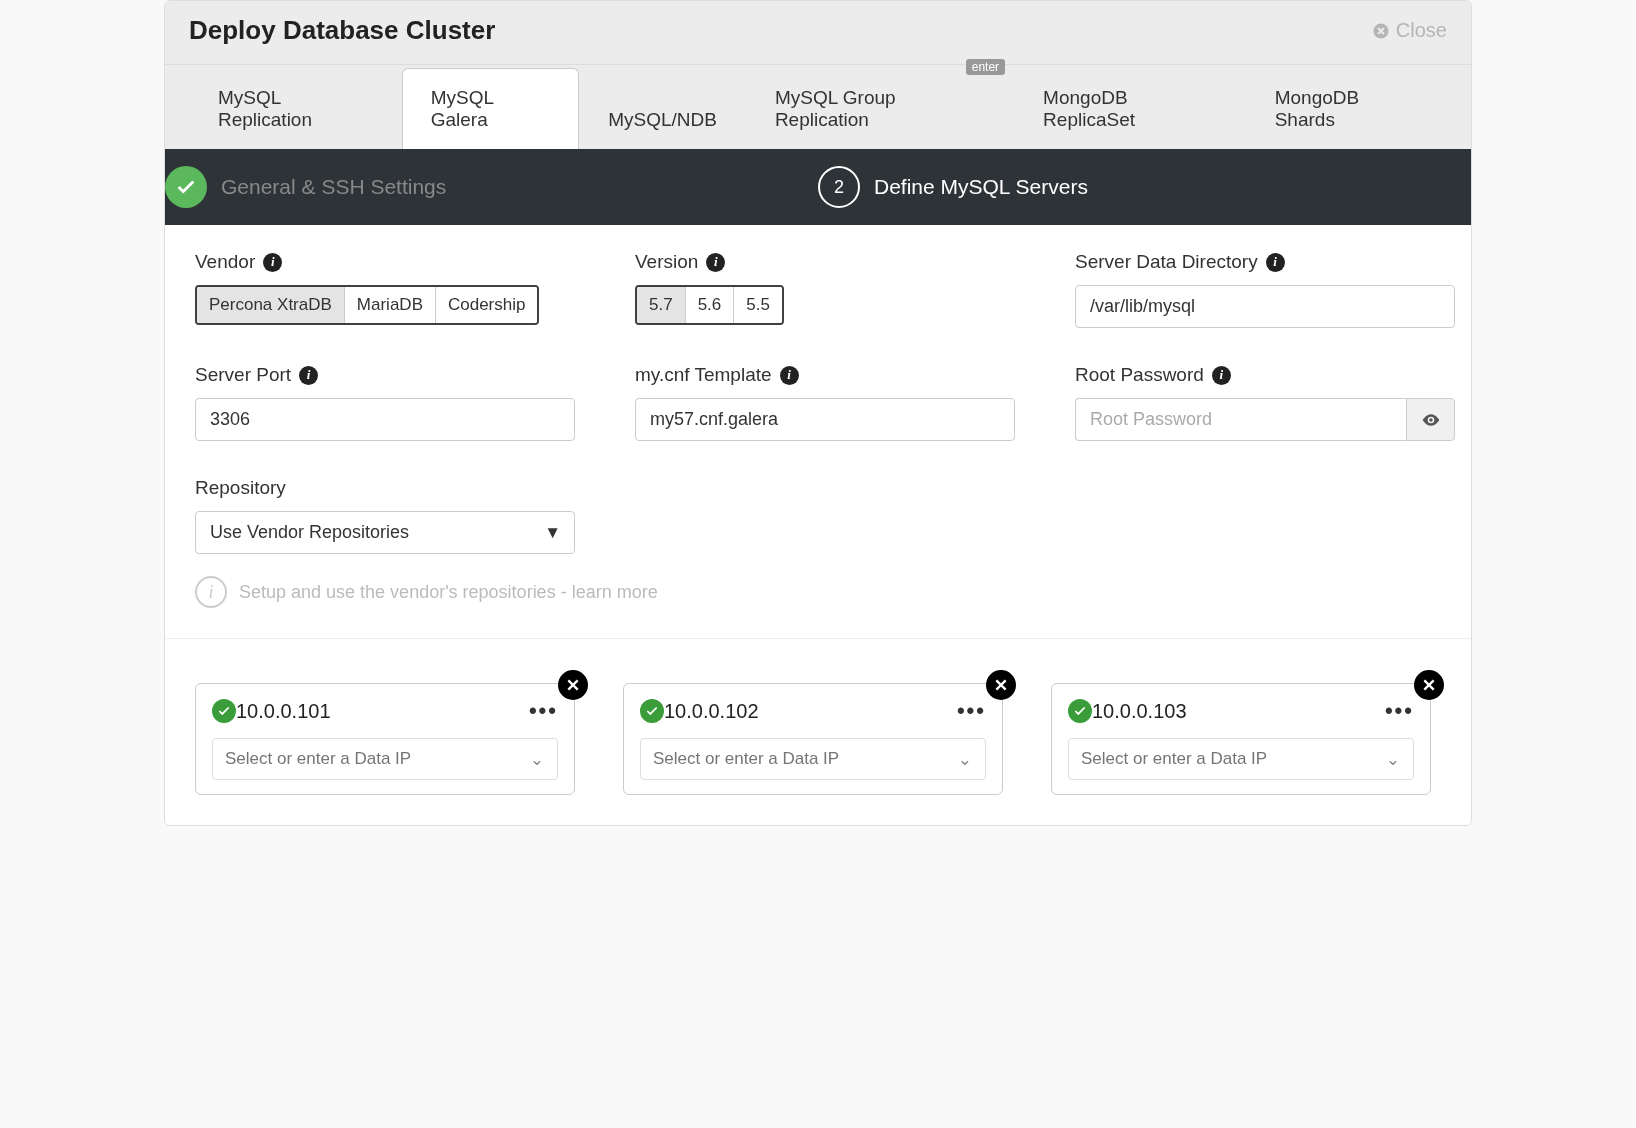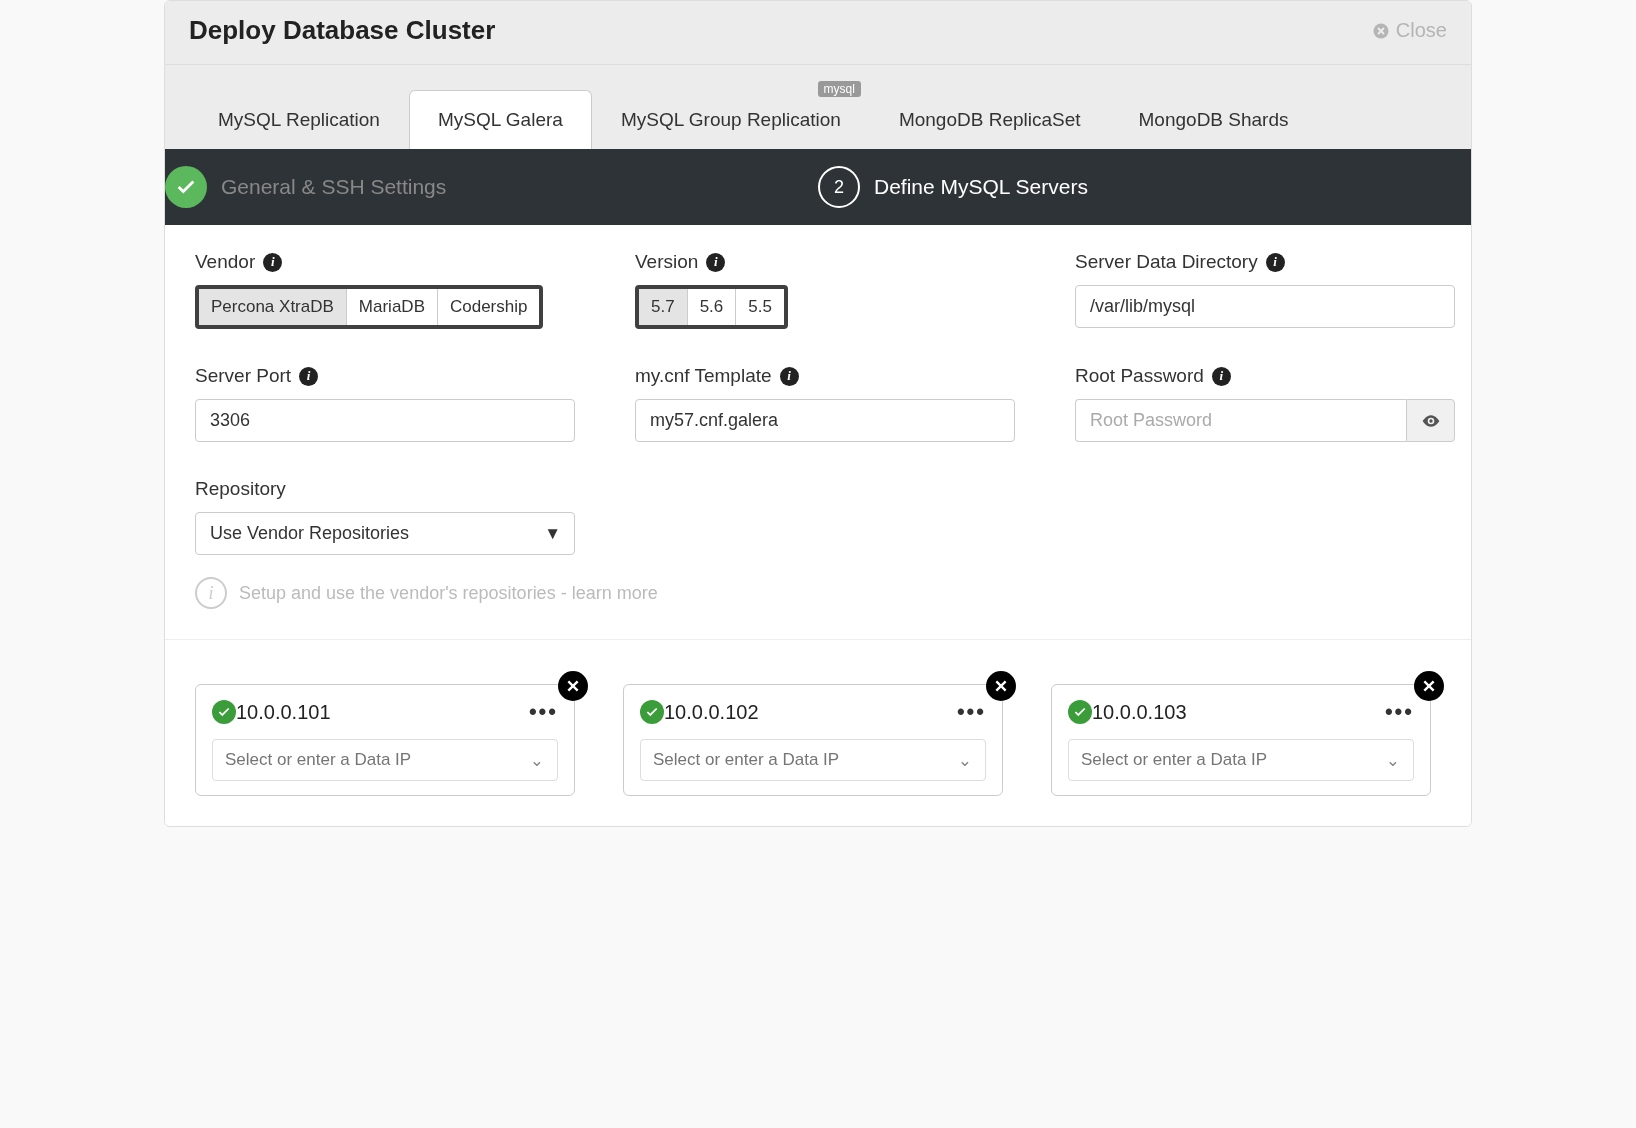--- a/index.html
+++ b/index.html
@@ -130,21 +130,21 @@
   gap: 8px;
 }
 .info-icon {
   width: 19px; height: 19px;
   background: #222; border-radius: 50%;
   color: #fff; display:inline-flex; align-items:center; justify-content:center;
   font-style: italic; font-family: serif; font-weight:bold; font-size:13px;
 }
 .btn-group {
   display: inline-flex;
-  border: 4px solid #404040;
+  border: 2px solid #404040;
   border-radius: 4px;
   overflow: hidden;
 }
 .btn-seg {
   padding: 8px 12px;
   font-size: 17px;
   background: #fff;
   border-right: 1px solid #ccc;
   cursor: pointer;
 }
@@ -244,22 +244,23 @@
           <circle cx="12" cy="12" r="10"></circle>
           <path d="M8 8l8 8M16 8l-8 8" stroke="#ececec" stroke-width="2.5" fill="none"></path>
         </svg>
       <span>Close</span>
     </div>
   </div>
 
   <div class="tabs">
     <div class="tab"><span>MySQL Replication</span></div>
     <div class="tab active"><span>MySQL Galera</span></div>
+    <div class="tab"><span>MySQL/NDB</span></div>
     <div class="tab">
-      <span class="beta">mysql</span>
+      <span class="beta">enter</span>
       <span>MySQL Group Replication</span>
     </div>
     <div class="tab"><span>MongoDB ReplicaSet</span></div>
     <div class="tab"><span>MongoDB Shards</span></div>
   </div>
 
   <div class="steps">
     <div class="step done">
       <div class="step-badge">
         <svg viewBox="0 0 24 24">

